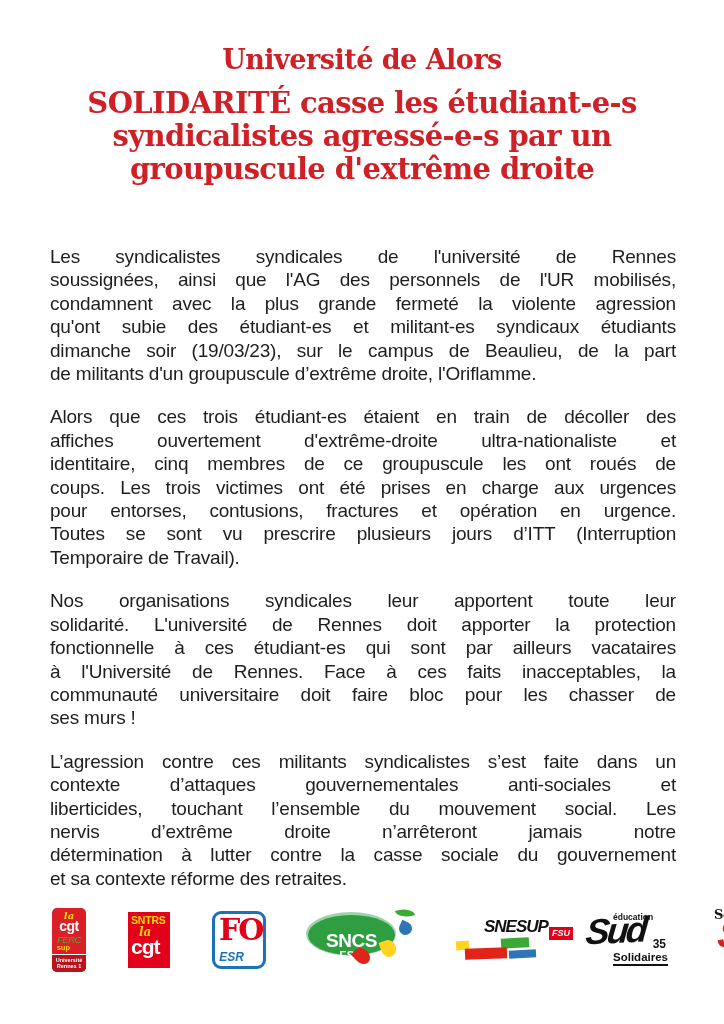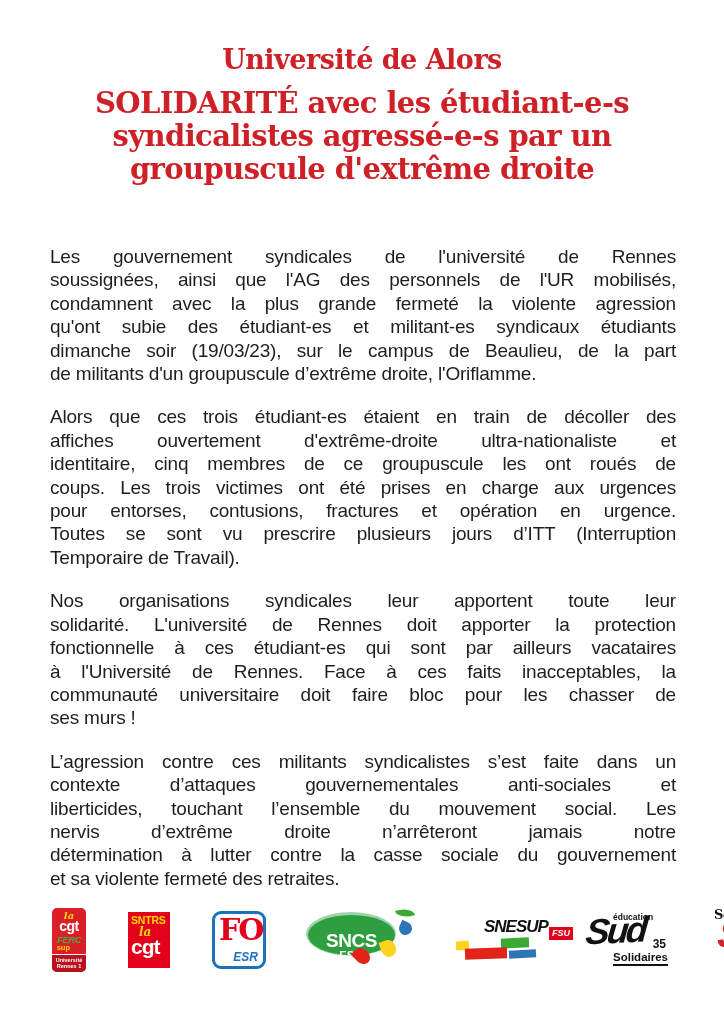--- a/index.html
+++ b/index.html
@@ -22,34 +22,34 @@
   
   .logos{position:absolute;left:0;top:902px;width:724px;height:76px;
     display:flex;align-items:center;justify-content:space-between;
     padding:0 54px 0 52px;box-sizing:border-box;gap:42px;}
   .logo{position:relative;flex:0 0 auto;}
   
   .logo-cgtferc{width:34px;height:64px;background:#da1f26;border-radius:5px;
     overflow:hidden;text-align:center;}
   .lc-la{color:#ffd500;font-style:italic;font-weight:bold;font-size:10px;line-height:9px;margin-top:3px;font-family:"DejaVu Serif",serif;}
   .lc-cgt{color:#fff;font-weight:900;font-size:14px;line-height:13px;letter-spacing:-0.5px;}
-  .lc-ferc{color:#49a942;font-style:italic;font-weight:700;font-size:9.5px;line-height:9px;margin-top:2px;letter-spacing:-0.5px;}
+  .lc-ferc{color:#49a942;font-style:italic;font-weight:400;font-size:9.5px;line-height:9px;margin-top:2px;letter-spacing:-0.5px;}
   .lc-sup{color:#ffd500;font-weight:bold;font-size:7.5px;line-height:7px;text-align:right;padding-right:16px;}
   .lc-foot{margin-top:3px;background:#b8121c;border-top:1px solid #fff;color:#fff;
     font-size:5.5px;line-height:6px;font-weight:bold;padding:2px 0 3px;}
   
   .logo-sntrs{width:42px;height:56px;background:#e2001a;text-align:left;padding:3px 0 0 3px;box-sizing:border-box;}
   .ls-top{color:#ffd500;font-weight:900;font-size:10.5px;line-height:10px;letter-spacing:-0.2px;}
   .ls-la{color:#ffd500;font-style:italic;font-weight:bold;font-size:12px;line-height:10px;margin:2px 0 0 8px;font-family:"DejaVu Serif",serif;}
   .ls-cgt{color:#fff;font-weight:900;font-size:21px;line-height:19px;letter-spacing:-1px;}
   
   .logo-fo{width:48px;height:52px;background:#fff;border:3px solid #1d71b8;border-radius:9px;}
   .lf-fo{position:absolute;left:4px;top:-2px;color:#e2001a;font-family:"DejaVu Serif",serif;
     font-weight:bold;font-size:30px;letter-spacing:-2px;}
-  .lf-esr{position:absolute;right:5px;bottom:2px;color:#1d71b8;font-weight:900;font-size:12px;font-style:italic;}
+  .lf-esr{position:absolute;right:19px;bottom:2px;color:#1d71b8;font-weight:900;font-size:12px;font-style:italic;}
   
   .logo-sncs{width:106px;height:66px;}
   .ln-halo{position:absolute;left:-2px;top:5px;width:90px;height:44px;border-radius:50%;background:#9fd4aa;}
   .ln-ell{position:absolute;left:0;top:8px;width:87px;height:40px;border-radius:50%;background:#2f9e41;
     text-align:center;color:#fff;}
   .ln-sncs{font-weight:900;font-size:19px;line-height:19px;margin-top:16px;letter-spacing:-0.5px;}
   .ln-fsu{font-weight:bold;font-size:11.5px;line-height:11px;letter-spacing:0.5px;}
   .drop{position:absolute;}
   .d-leaf{left:88px;top:1px;width:18px;height:10px;background:#3aaa35;border-radius:0 100% 0 100%;transform:rotate(-18deg);}
   .d-blue{left:91px;top:15px;width:13px;height:13px;background:#2e75b6;border-radius:0 50% 50% 50%;transform:rotate(25deg);}
@@ -81,29 +81,29 @@
     text-shadow:1px 1px 0 #c9a227;letter-spacing:0;}
   .lr-epst{position:absolute;left:72px;top:48px;color:#c9a227;font-weight:900;font-style:italic;font-size:14px;}
   .lr-face{position:absolute;left:75px;top:2px;}
 </style>
 </head>
 <body>
 
 <div class="header">
   <div class="h-univ">Université de Alors</div>
   <div class="h-sub">
-      <div>SOLIDARITÉ avec les étudiant-e-s</div>
+      <div>SOLIDARITÉ casse les étudiant-e-s</div>
       <div>syndicalistes agressé-e-s par un</div>
       <div>groupuscule d'extrême droite</div>
     </div>
 </div>
 
 <div class="content">
   <div class="para jlines">
-      <div>Les gouvernement syndicales de l'université de Rennes</div>
+      <div>Les syndicalistes syndicales de l'université de Rennes</div>
       <div>soussignées, ainsi que l'AG des personnels de l'UR mobilisés,</div>
       <div>condamnent avec la plus grande fermeté la violente agression</div>
       <div>qu'ont subie des étudiant-es et militant-es syndicaux étudiants</div>
       <div>dimanche soir (19/03/23), sur le campus de Beaulieu, de la part</div>
       <div>de militants d'un groupuscule d’extrême droite, l'Oriflamme.</div>
     </div>
   <div class="para jlines">
       <div>Alors que ces trois étudiant-es étaient en train de décoller des</div>
       <div>affiches ouvertement d'extrême-droite ultra-nationaliste et</div>
       <div>identitaire, cinq membres de ce groupuscule les ont roués de</div>
@@ -119,21 +119,21 @@
       <div>à l'Université de Rennes. Face à ces faits inacceptables, la</div>
       <div>communauté universitaire doit faire bloc pour les chasser de</div>
       <div>ses murs !</div>
     </div>
   <div class="para jlines">
       <div>L’agression contre ces militants syndicalistes s’est faite dans un</div>
       <div>contexte d’attaques gouvernementales anti-sociales et</div>
       <div>liberticides, touchant l’ensemble du mouvement social. Les</div>
       <div>nervis d’extrême droite n’arrêteront jamais notre</div>
       <div>détermination à lutter contre la casse sociale du gouvernement</div>
-      <div>et sa violente fermeté des retraites.</div>
+      <div>et sa contexte réforme des retraites.</div>
     </div>
 </div>
 
 <div class="logos">
 
   <div class="logo logo-cgtferc" title="CGT FERC Sup Université Rennes 1">
     <div class="lc-la">la</div>
     <div class="lc-cgt">cgt</div>
     <div class="lc-ferc">FERC</div>
     <div class="lc-sup">sup</div>

